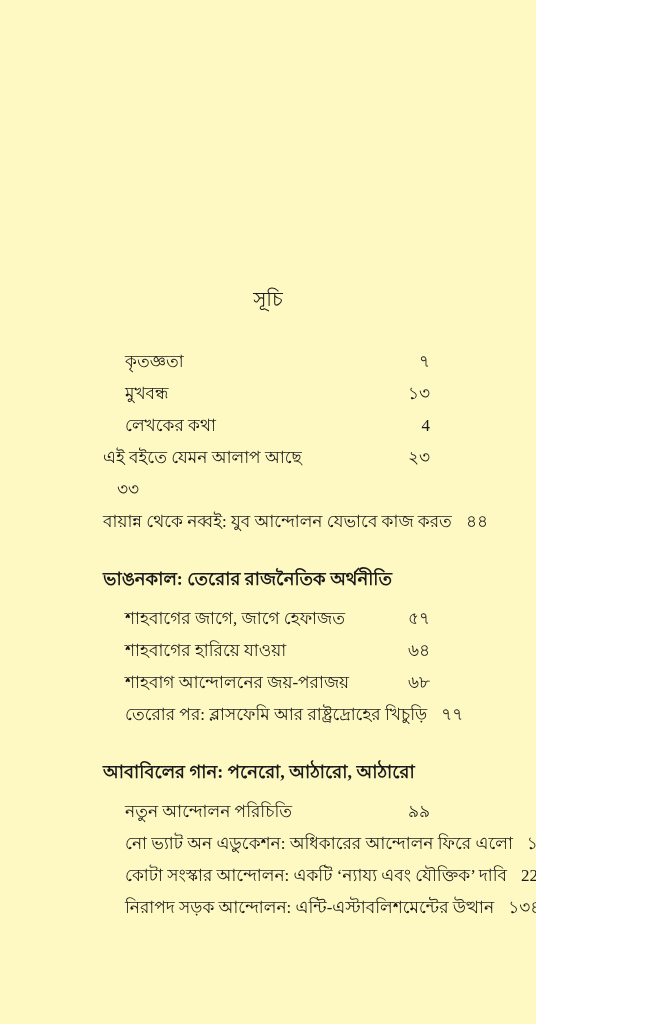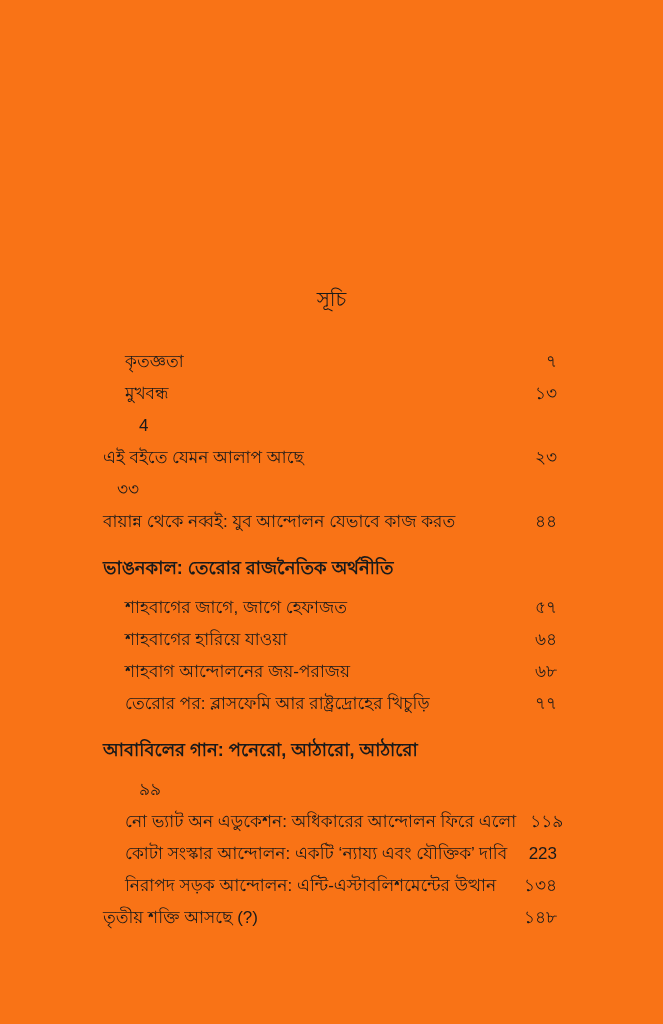--- a/index.html
+++ b/index.html
@@ -1,23 +1,23 @@
 <!DOCTYPE html>
 <html><head>
 <meta charset="utf-8">
 <style>
   * { margin: 0; padding: 0; box-sizing: border-box; }
   html, body { background: #ffffff; }
   .page {
     position: relative;
-    width: 663px;
+    width: 536px;
     height: 1024px;
-    background: #f97316;
+    background: #fef9c3;
     color: #1a1a1a;
-    font-family: Liberation Sans, sans-serif;
+    font-family: Liberation Serif, serif;
     overflow: hidden;
   }
   .doc-title {
     position: absolute;
     top: 284px;
     left: 0;
     width: 100%;
     text-align: center;
     font-size: 20px;
     font-weight: normal;
@@ -35,21 +35,21 @@
     height: 32px;
     line-height: 32px;
     font-size: 17px;
   }
   .row .label { white-space: nowrap; }
   .row .pagenum { margin-left: 14px; white-space: nowrap; }
   .row.indent { padding-left: 22px; text-align: right; }
   .row.section {
     font-weight: bold;
     font-size: 18px;
-    margin-top: 14px;
+    margin-top: 25px;
     margin-bottom: 8px;
   }
 </style>
 </head>
 <body>
 
 <div class="page">
 
   <div class="doc-title">সূচি</div>
 
@@ -57,20 +57,21 @@
 
     <div class="row indent">
       <span class="label">কৃতজ্ঞতা</span>
       <span class="pagenum">৭</span>
     </div>
     <div class="row indent">
       <span class="label">মুখবন্ধ</span>
       <span class="pagenum">১৩</span>
     </div>
     <div class="row indent">
+      <span class="label">লেখকের কথা</span>
       <span class="pagenum">4</span>
     </div>
     <div class="row">
       <span class="label">এই বইতে যেমন আলাপ আছে</span>
       <span class="pagenum">২৩</span>
     </div>
     <div class="row">
       <span class="pagenum">৩৩</span>
     </div>
     <div class="row">
@@ -97,34 +98,31 @@
     <div class="row indent">
       <span class="label">তেরোর পর: ব্লাসফেমি আর রাষ্ট্রদ্রোহের খিচুড়ি</span>
       <span class="pagenum">৭৭</span>
     </div>
 
     <div class="row section">
       <span class="label">আবাবিলের গান: পনেরো, আঠারো, আঠারো</span>
     </div>
 
     <div class="row indent">
+      <span class="label">নতুন আন্দোলন পরিচিতি</span>
       <span class="pagenum">৯৯</span>
     </div>
     <div class="row indent">
       <span class="label">নো ভ্যাট অন এডুকেশন: অধিকারের আন্দোলন ফিরে এলো</span>
       <span class="pagenum">১১৯</span>
     </div>
     <div class="row indent">
       <span class="label">কোটা সংস্কার আন্দোলন: একটি ‘ন্যায্য এবং যৌক্তিক’ দাবি</span>
       <span class="pagenum">223</span>
     </div>
     <div class="row indent">
       <span class="label">নিরাপদ সড়ক আন্দোলন: এন্টি-এস্টাবলিশমেন্টের উত্থান</span>
       <span class="pagenum">১৩৪</span>
     </div>
 
-    <div class="row">
-      <span class="label">তৃতীয় শক্তি আসছে (?)</span>
-      <span class="pagenum">১৪৮</span>
-    </div>
 
   </div>
 </div>
 
 </body></html>

